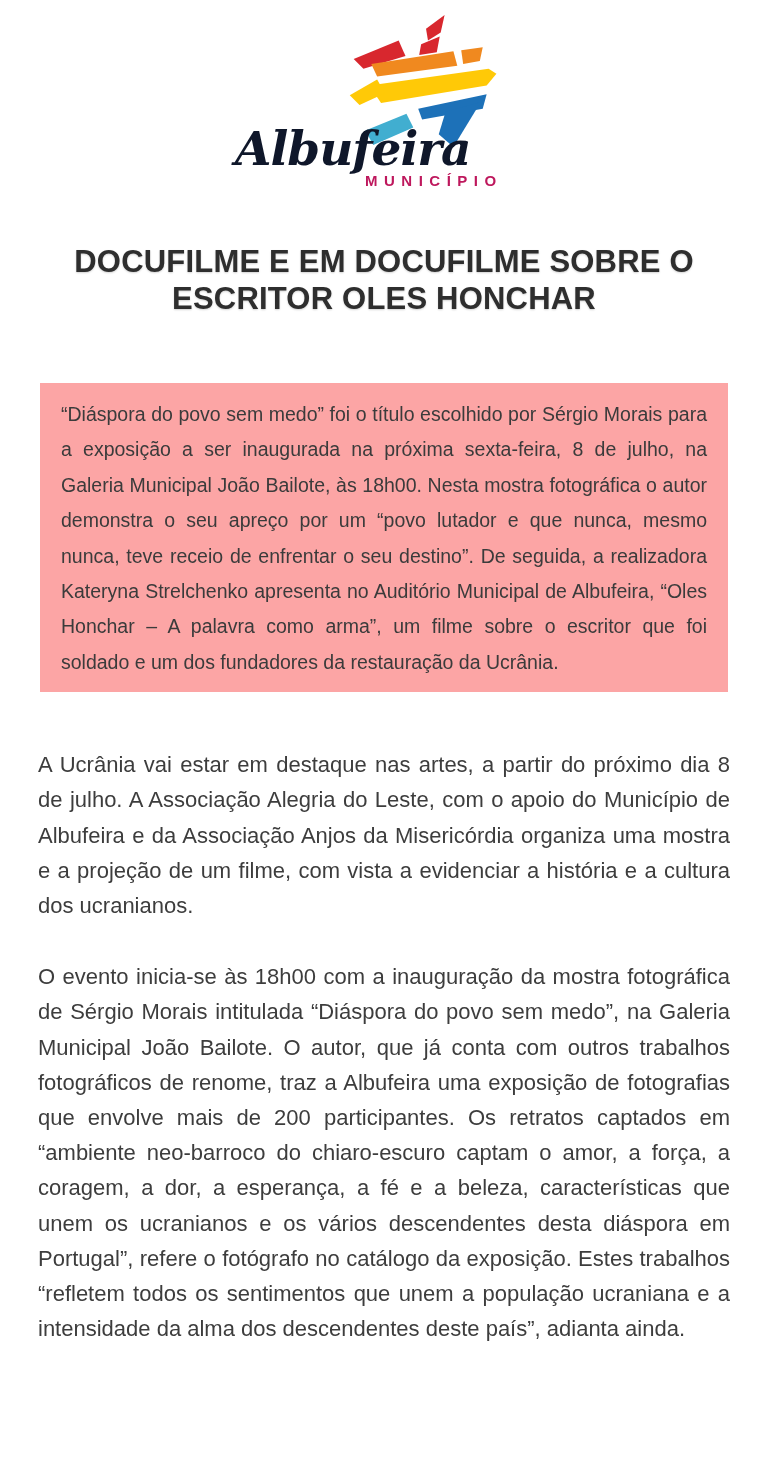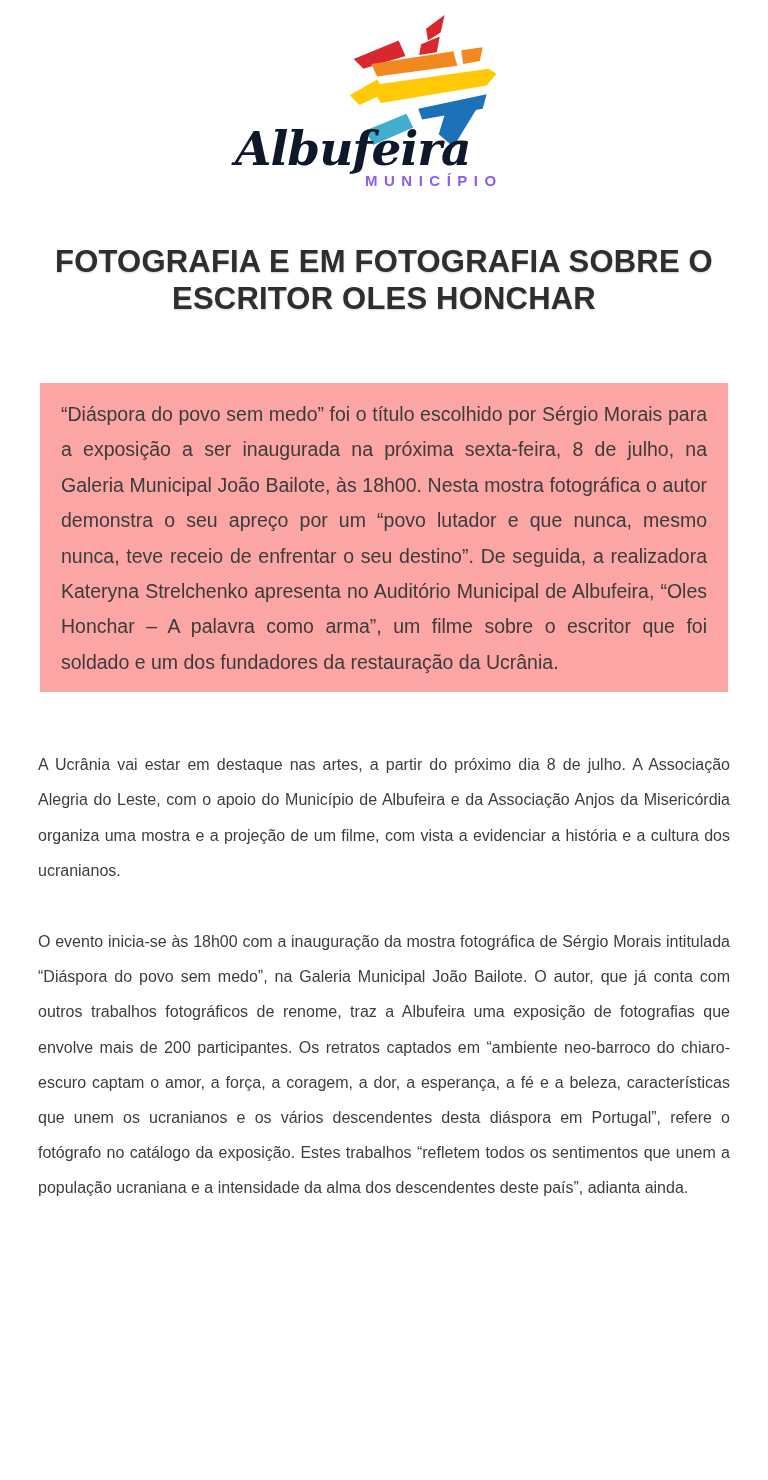--- a/index.html
+++ b/index.html
@@ -39,21 +39,21 @@
     letter-spacing: -1px;
     white-space: nowrap;
   }
   .logo-subtitle {
     position: absolute;
     left: 126px;
     top: 157px;
     font-size: 15px;
     font-weight: 700;
     letter-spacing: 6.5px;
-    color: #8b5cf6;
+    color: #be185d;
     white-space: nowrap;
   }
 
   
   .headline {
     margin: 42px 34px 0 34px;
     text-align: center;
     font-size: 31px;
     font-weight: 700;
     line-height: 37px;
@@ -73,21 +73,21 @@
     line-height: 35.4px;
     text-align: justify;
     color: #3b3b3b;
   }
 
   
   .article-body {
     margin: 55px 38px 0 38px;
   }
   .article-body p {
-    font-size: 16px;
+    font-size: 22px;
     line-height: 35.2px;
     text-align: justify;
     color: #3d3d3d;
   }
   .article-body p + p {
     margin-top: 36px;
   }
 </style>
 </head>
 <body>
@@ -109,21 +109,21 @@
     <polygon points="76,96 146,81 142,96 80,107" fill="#1d71b8"></polygon>
     <polygon points="104,99 140,89 112,135 97,122" fill="#1d71b8"></polygon>
 
     <polygon points="22,118 64,101 71,115 30,133" fill="#41aed0"></polygon>
   </svg>
   <div class="logo-brand">Albufeira</div>
   <div class="logo-subtitle">MUNICÍPIO</div>
 </header>
 
 <h1 class="headline">
-  <span style="display:block">FOTOGRAFIA E EM FOTOGRAFIA SOBRE O</span>
+  <span style="display:block">DOCUFILME E EM DOCUFILME SOBRE O</span>
   <span style="display:block">ESCRITOR OLES HONCHAR</span>
 </h1>
 
 <section class="lead-box">
   <p>“Diáspora do povo sem medo” foi o título escolhido por Sérgio Morais para a exposição a ser inaugurada na próxima sexta-feira, 8 de julho, na Galeria Municipal João Bailote, às 18h00. Nesta mostra fotográfica o autor demonstra o seu apreço por um “povo lutador e que nunca, mesmo nunca, teve receio de enfrentar o seu destino”. De seguida, a realizadora Kateryna Strelchenko apresenta no Auditório Municipal de Albufeira, “Oles Honchar – A palavra como arma”, um filme sobre o escritor que foi soldado e um dos fundadores da restauração da Ucrânia.</p>
 </section>
 
 <section class="article-body">
   <p>A Ucrânia vai estar em destaque nas artes, a partir do próximo dia 8 de julho. A Associação Alegria do Leste, com o apoio do Município de Albufeira e da Associação Anjos da Misericórdia organiza uma mostra e a projeção de um filme, com vista a evidenciar a história e a cultura dos ucranianos.</p>
   <p>O evento inicia-se às 18h00 com a inauguração da mostra fotográfica de Sérgio Morais intitulada “Diáspora do povo sem medo”, na Galeria Municipal João Bailote. O autor, que já conta com outros trabalhos fotográficos de renome, traz a Albufeira uma exposição de fotografias que envolve mais de 200 participantes. Os retratos captados em “ambiente neo-barroco do chiaro-escuro captam o amor, a força, a coragem, a dor, a esperança, a fé e a beleza, características que unem os ucranianos e os vários descendentes desta diáspora em Portugal”, refere o fotógrafo no catálogo da exposição. Estes trabalhos “refletem todos os sentimentos que unem a população ucraniana e a intensidade da alma dos descendentes deste país”, adianta ainda.</p>

